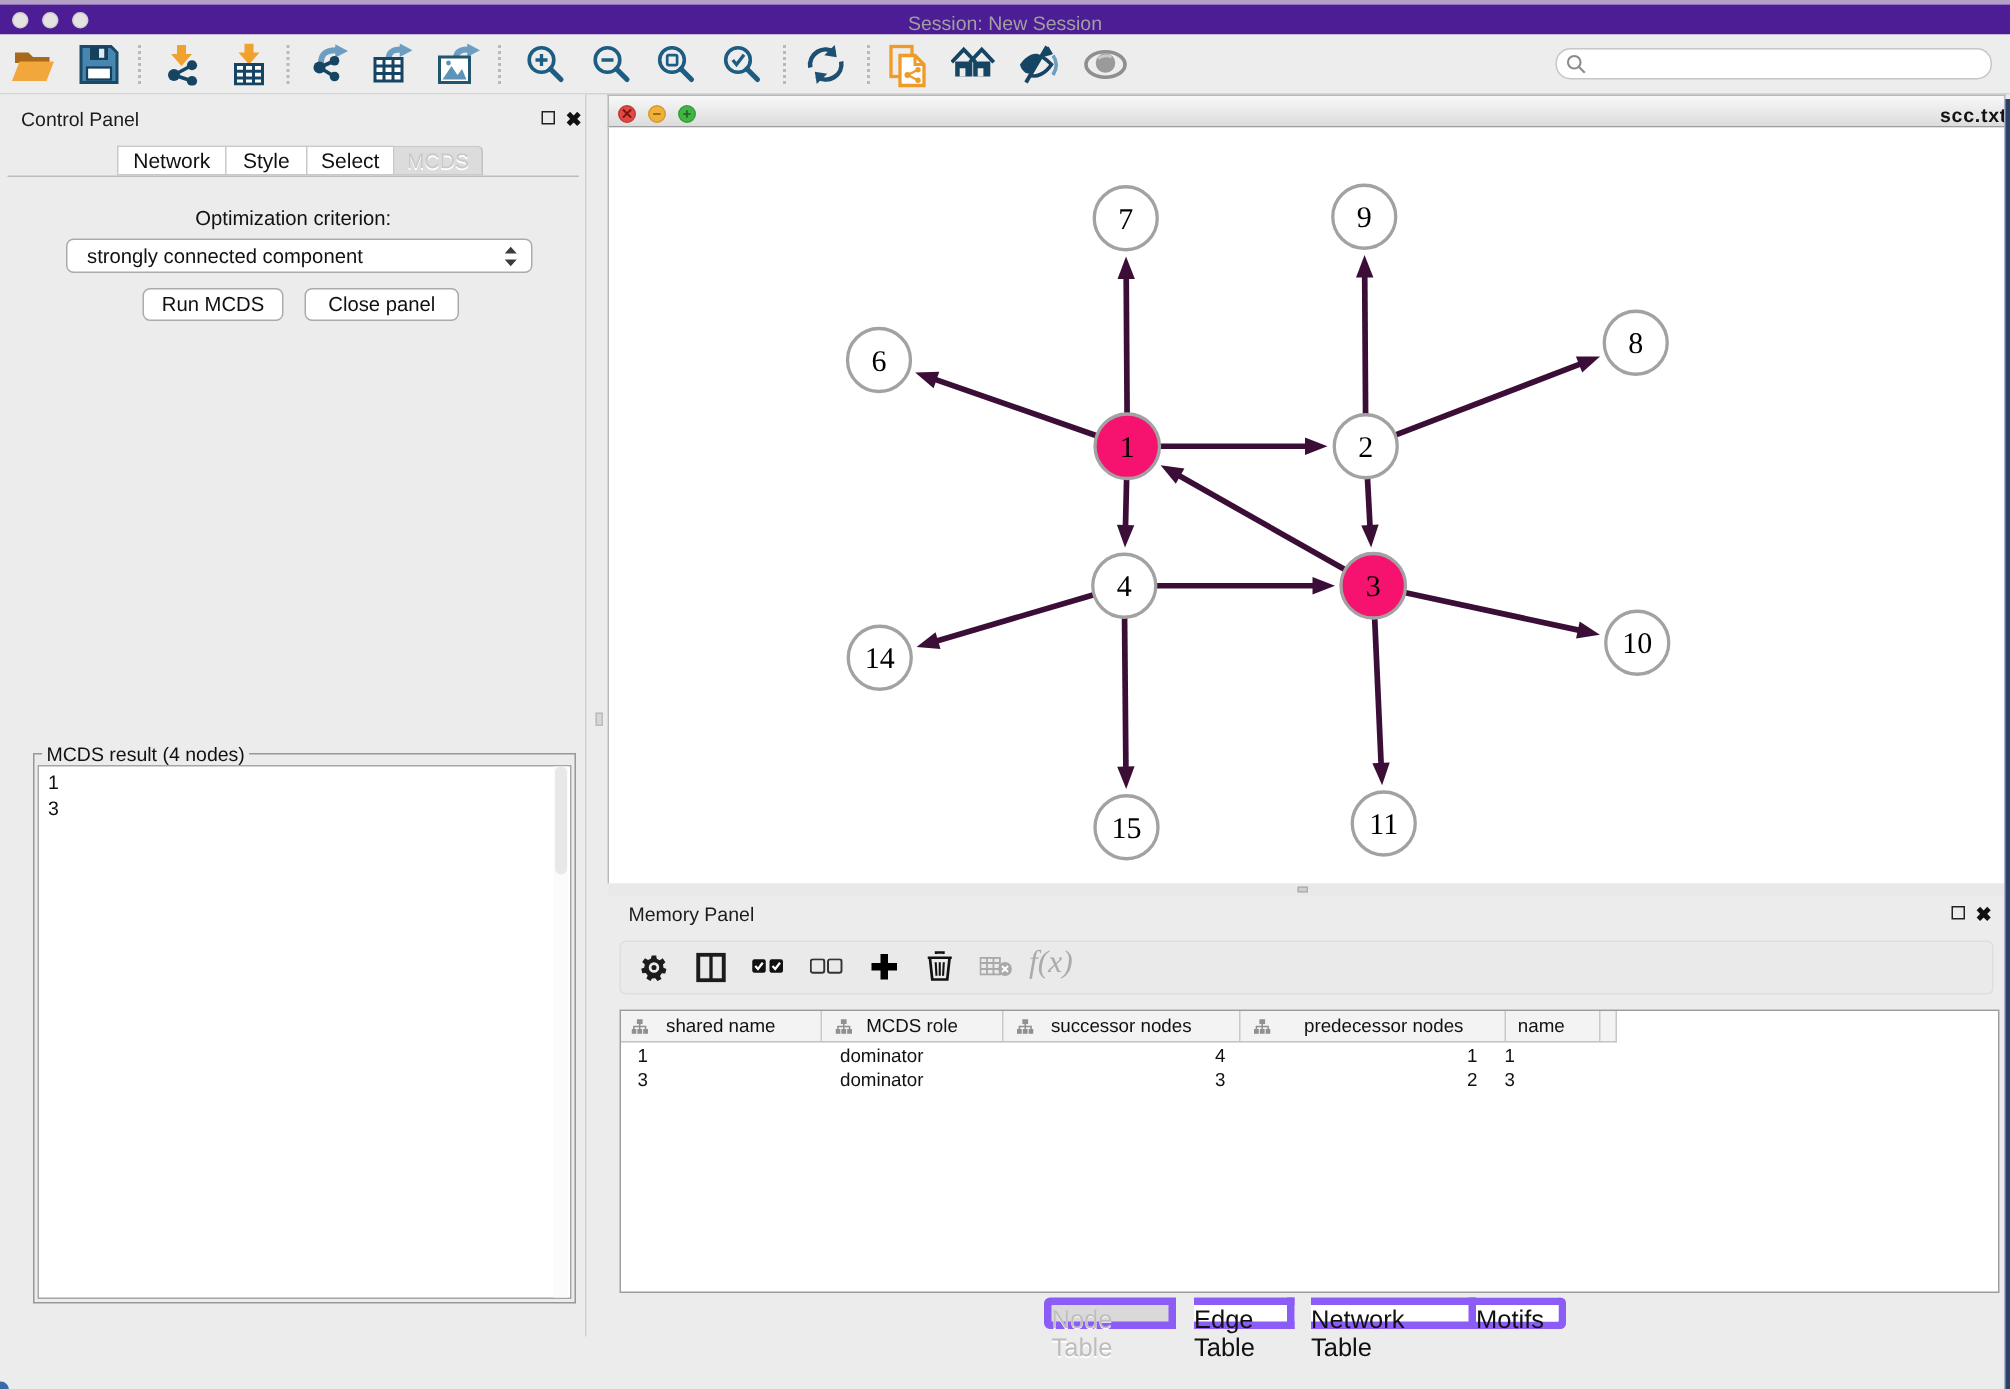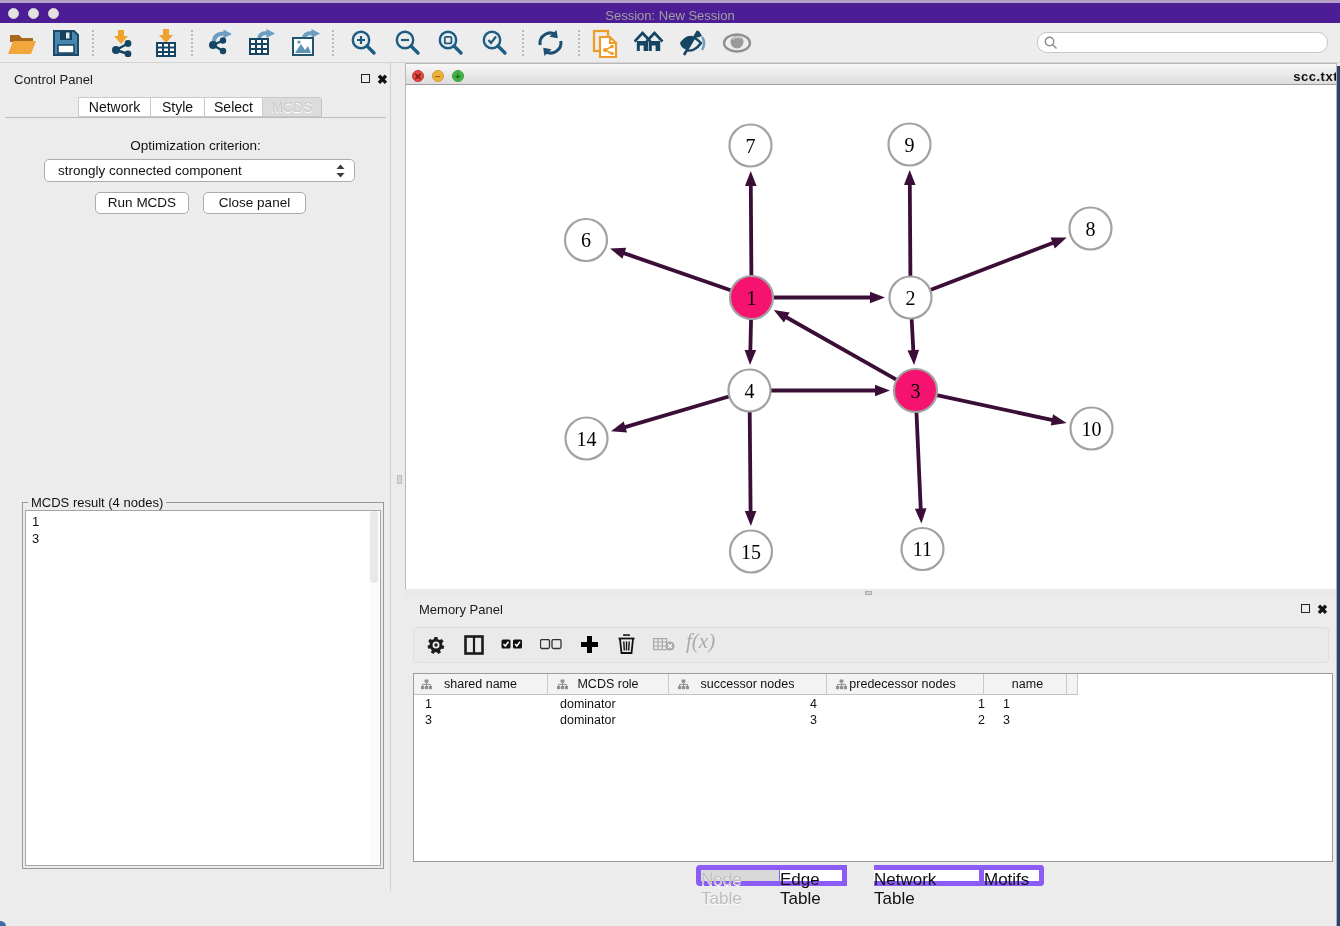--- a/index.html
+++ b/index.html
@@ -323,21 +323,21 @@
           <path d="M15 6 L19 10 M19 6 L15 10" stroke="#fff" stroke-width="1.3"></path>
         </svg>
     <div style="position:absolute;left:272px;top:1px;font-family:'Liberation Serif',serif;font-style:italic;font-size:21px;color:#ababab">f(x)</div>
   </div>
   <div class="abs" id="tbl">
     <div class="abs" id="tblhead">
           <div id="thbg"></div>
       <div class="th" style="left:0;width:134px">shared name</div>
       <div class="th" style="left:134px;width:121px">MCDS role</div>
       <div class="th" style="left:255px;width:158px">successor nodes</div>
-      <div class="th" style="left:408px;width:162px">predecessor nodes</div>
+      <div class="th" style="left:428px;width:162px">predecessor nodes</div>
       <div class="th" style="left:575px;width:78px">name</div>
     </div>
     <svg style="position:absolute;left:7px;top:5px" width="11" height="11" viewBox="0 0 11 11">
           <g fill="#909090">
             <rect x="3.6" y="0.5" width="3.8" height="3.2"></rect>
             <rect x="0" y="7" width="3.2" height="3.2"></rect>
             <rect x="3.9" y="7" width="3.2" height="3.2"></rect>
             <rect x="7.8" y="7" width="3.2" height="3.2"></rect>
             <path d="M5.5 3.7 L5.5 5.4 M1.6 7 L1.6 5.4 L9.4 5.4 L9.4 7 M5.5 5.4 L5.5 7" stroke="#909090" stroke-width="1" fill="none"></path>
           </g>
@@ -375,20 +375,20 @@
     <div class="td" style="left:413px;top:22px;width:158px;text-align:right">1</div>
     <div class="td" style="left:589px;top:22px">1</div>
     <div class="td" style="left:11px;top:38px">3</div>
     <div class="td" style="left:146px;top:38px">dominator</div>
     <div class="td" style="left:255px;top:38px;width:148px;text-align:right">3</div>
     <div class="td" style="left:413px;top:38px;width:158px;text-align:right">2</div>
     <div class="td" style="left:589px;top:38px">3</div>
   </div>
   <div style="position:absolute;left:291px;top:268px;width:350px;height:21px">
     <div class="btab" style="left:0;width:88px;background:#d9d9d9;color:#bdbdbd;text-shadow:0 1px 0 #fff;border-radius:4px 0 0 4px;line-height:19px">Node Table</div>
-    <div class="btab" style="left:84px;width:67px;border-left:none;line-height:19px">Edge Table</div>
+    <div class="btab" style="left:100px;width:67px;border-left:none;line-height:19px">Edge Table</div>
     <div class="btab" style="left:178px;width:110px;border-left:none;line-height:19px">Network Table</div>
     <div class="btab" style="left:288px;width:60px;border-left:none;border-radius:0 4px 4px 0;line-height:19px">Motifs</div>
   </div>
 </div>
 
 <div class="abs" id="darkedge"></div>
 <div class="abs" style="left:-5px;top:921px;width:11px;height:11px;border-radius:50%;background:#3a6ba8"></div>
 </div>
 </body></html>

